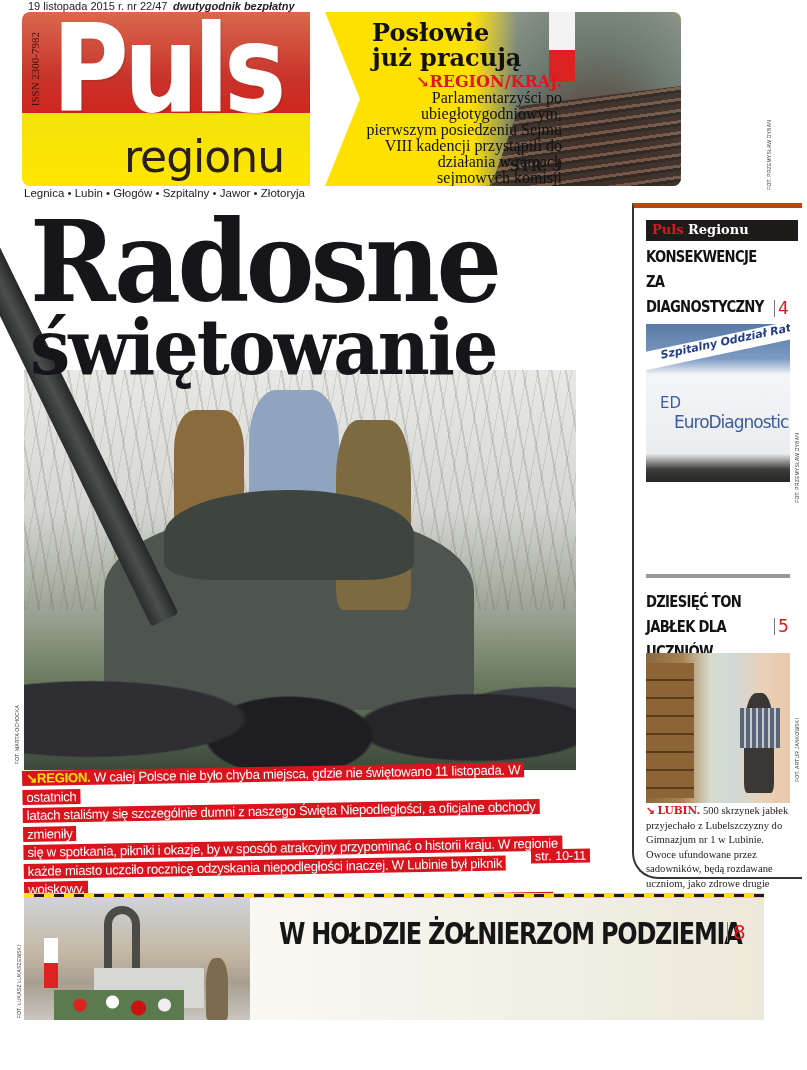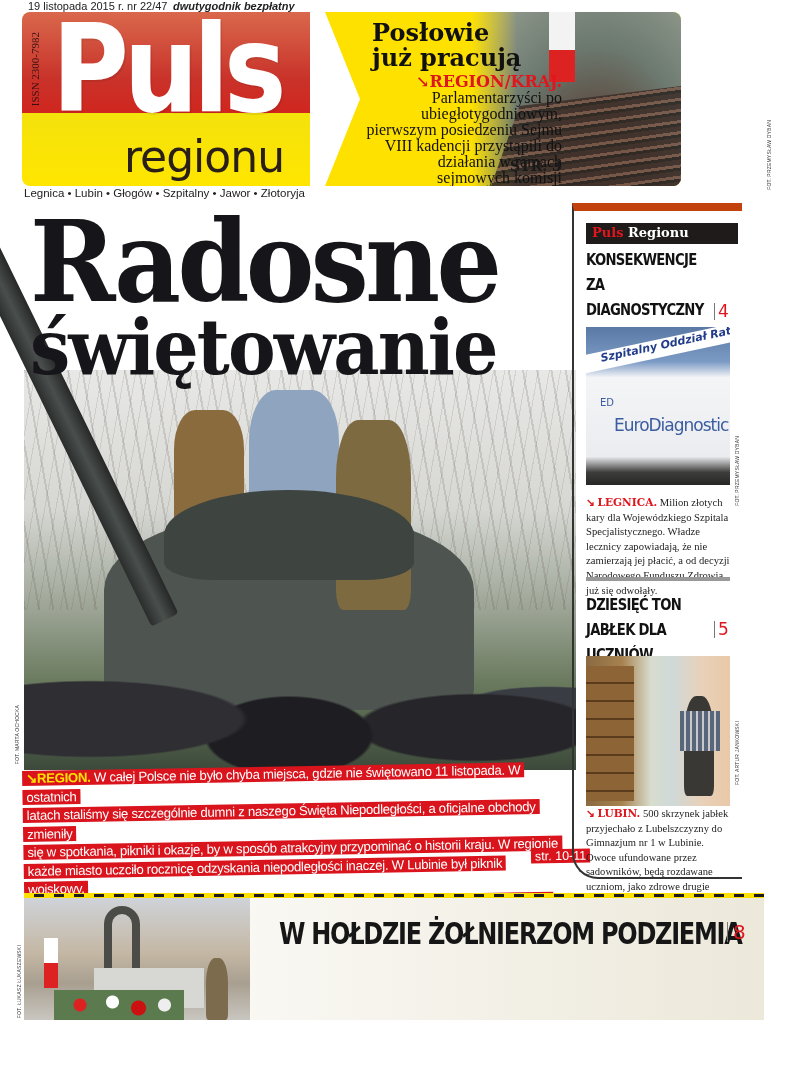--- a/index.html
+++ b/index.html
@@ -74,38 +74,38 @@
   .headline .l2 { display: block; font-size: 76px; letter-spacing: -2px; margin-top: -8px; transform: scaleX(0.94); transform-origin: left; }
 
   .lead-box { position: absolute; left: 22px; top: 770px; width: 540px; font-family: "Liberation Sans", sans-serif; font-size: 13.2px;
     line-height: 18.5px; color: #fff; transform: rotate(-1deg); transform-origin: left top; }
   .lead-box .line { display: inline; background: #d9141d; padding: 0 4px; box-decoration-break: clone; -webkit-box-decoration-break: clone;
     letter-spacing: -0.3px; font-stretch: condensed; }
   .lead-box .kicker-y { color: #ffe300; font-weight: bold; }
   .lead-str { position: absolute; left: 531px; top: 849px; background: #d9141d; color: #fff; font-size: 12.5px; padding: 0 4px; transform: rotate(-1deg); }
 
   
-  .sidebar { position: absolute; left: 572px; top: 203px; width: 170px; height: 676px;
-    border-top: 8px solid #c2410c; border-left: 2px solid #333; border-bottom: 2px solid #333; border-radius: 0 0 0 26px; }
+  .sidebar { position: absolute; left: 632px; top: 203px; width: 170px; height: 676px;
+    border-top: 5px solid #c2410c; border-left: 2px solid #333; border-bottom: 2px solid #333; border-radius: 0 0 0 26px; }
   .sb-head { position: absolute; left: 12px; top: 12px; width: 152px; height: 21px; background: #1f1b1b;
     font-family: "DejaVu Serif", serif; font-weight: bold; font-size: 13px; color: #fff; padding: 2px 6px; white-space: nowrap; }
   .sb-head .puls { color: #e0161e; }
   .sb-title { position: absolute; left: 12px; width: 150px; font-family: "DejaVu Sans", sans-serif; font-weight: bold;
     font-size: 15px; line-height: 25px; color: #121212; letter-spacing: -0.8px; transform: scaleX(0.88); transform-origin: left; }
   .sb-page { position: absolute; font-family: "DejaVu Sans", sans-serif; font-size: 17px; color: #e0161e; border-left: 1px solid #777; padding-left: 3px; line-height: 17px; }
   .sb-photo { position: absolute; left: 12px; width: 144px; overflow: hidden; }
   .sb-text { position: absolute; left: 12px; width: 148px; font-family: "Liberation Serif", serif; font-size: 10.6px; line-height: 14.6px; color: #222; }
   .sb-rule { position: absolute; left: 12px; width: 144px; height: 4px; background: #999; }
 
   .bus-photo { height: 158px; top: 116px;
     background: linear-gradient(180deg, #5a7aa5 0%, #7b9ac4 22%, #f4f5f7 32%, #ebecef 82%, #3d3d3b 92%, #262624 100%); }
   .bus-photo .band { position: absolute; left: -10px; top: 12px; width: 170px; height: 18px; background: #fff; transform: rotate(-12deg);
     font-family: "DejaVu Sans", sans-serif; font-weight: bold; font-style: italic; font-size: 11px; color: #223c8a; padding-left: 24px; white-space: nowrap; }
   .bus-photo .ed { position: absolute; left: 28px; top: 88px; font-family: "DejaVu Sans", sans-serif; font-size: 17px; color: #3b5ca0; letter-spacing: -1px; }
-  .bus-photo .ed2 { position: absolute; left: 14px; top: 70px; font-family: "DejaVu Sans", sans-serif; font-size: 10px; color: #3b5ca0; }
+  .bus-photo .ed2 { position: absolute; left: 14px; top: 70px; font-family: "DejaVu Sans", sans-serif; font-size: 15px; color: #3b5ca0; }
 
   .apple-photo { height: 150px; top: 445px;
     background: linear-gradient(90deg, #8a6a42 0%, #a7824f 25%, #d7dccd 45%, #cfd9d8 60%, #e8d1b9 80%, #e9c9a9 100%); }
   .apple-photo .crates { position: absolute; left: 0; top: 10px; width: 48px; height: 135px;
     background: repeating-linear-gradient(180deg, #8c6435 0 16px, #5a3b1c 16px 18px); }
   .apple-photo .man { position: absolute; left: 98px; top: 40px; width: 30px; height: 100px; background: #3a3834; border-radius: 40% 40% 10% 10%; }
   .apple-photo .shirt { position: absolute; left: 94px; top: 55px; width: 40px; height: 40px;
     background: repeating-linear-gradient(90deg, #59657a 0 4px, #c9c9c9 4px 6px); }
 
   
@@ -200,25 +200,20 @@
   </div>
 
   <div class="sb-title" style="top:37px;">KONSEKWENCJE ZA DIAGNOSTYCZNY BAŁAGAN</div>
   <div class="sb-page" style="left:140px; top:92px;">4</div>
   <div class="sb-photo bus-photo">
     <div class="band">Szpitalny Oddział Ratunkowy</div>
     <div class="ed2">ED</div>
     <div class="ed">EuroDiagnostic</div>
   </div>
   <div class="photo-credit" style="left:160px; top:225px;">FOT. PRZEMYSŁAW DYBAN</div>
-  <div class="sb-text" style="top:284px;">
-    <span class="arrow">↘</span>
-    <span class="kicker">LEGNICA.</span>
-    <span>Milion złotych kary dla Wojewódzkiego Szpitala Specjalistycznego. Władze lecznicy zapowiadają, że nie zamierzają jej płacić, a od decyzji Narodowego Funduszu Zdrowia już się odwołały.</span>
-  </div>
 
   <div class="sb-rule" style="top:366px;"></div>
 
   <div class="sb-title" style="top:382px;">DZIESIĘĆ TON JABŁEK DLA UCZNIÓW</div>
   <div class="sb-page" style="left:140px; top:410px;">5</div>
   <div class="sb-photo apple-photo">
     <div class="crates"></div>
     <div class="man"></div>
     <div class="shirt"></div>
   </div>

